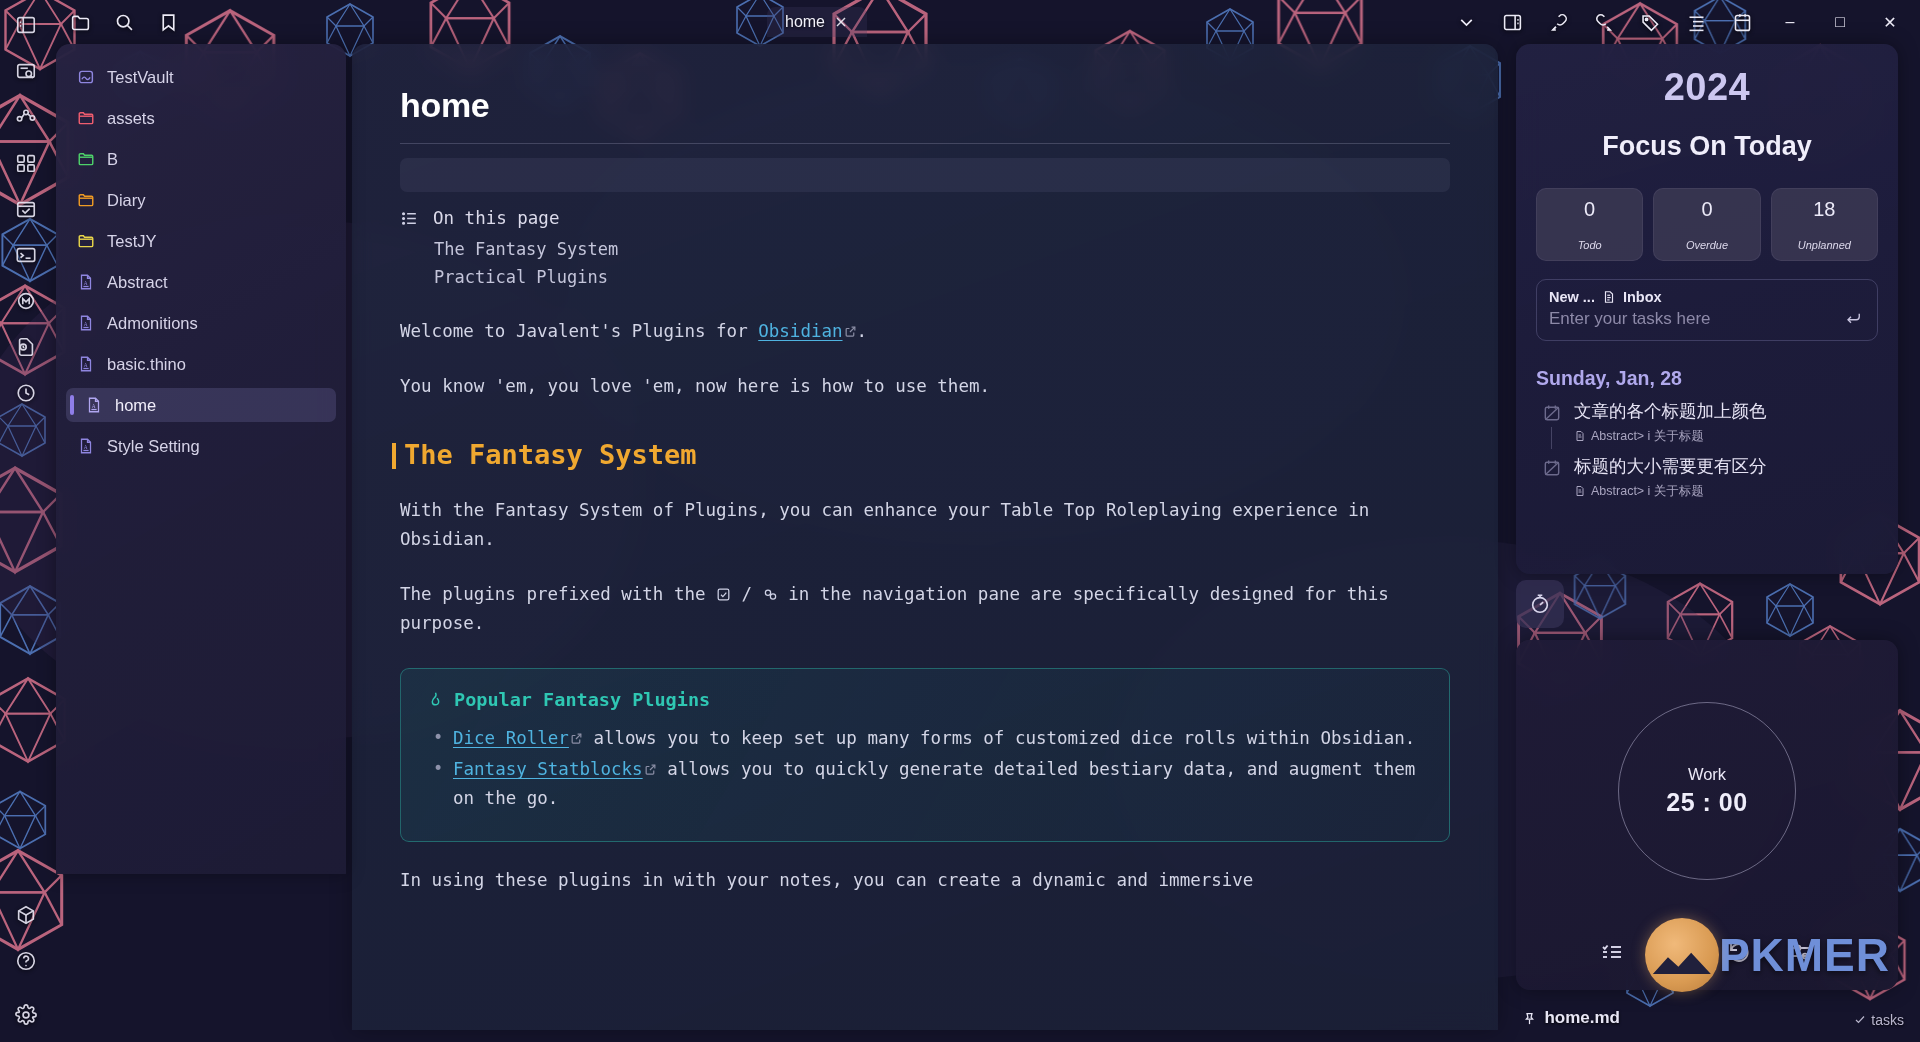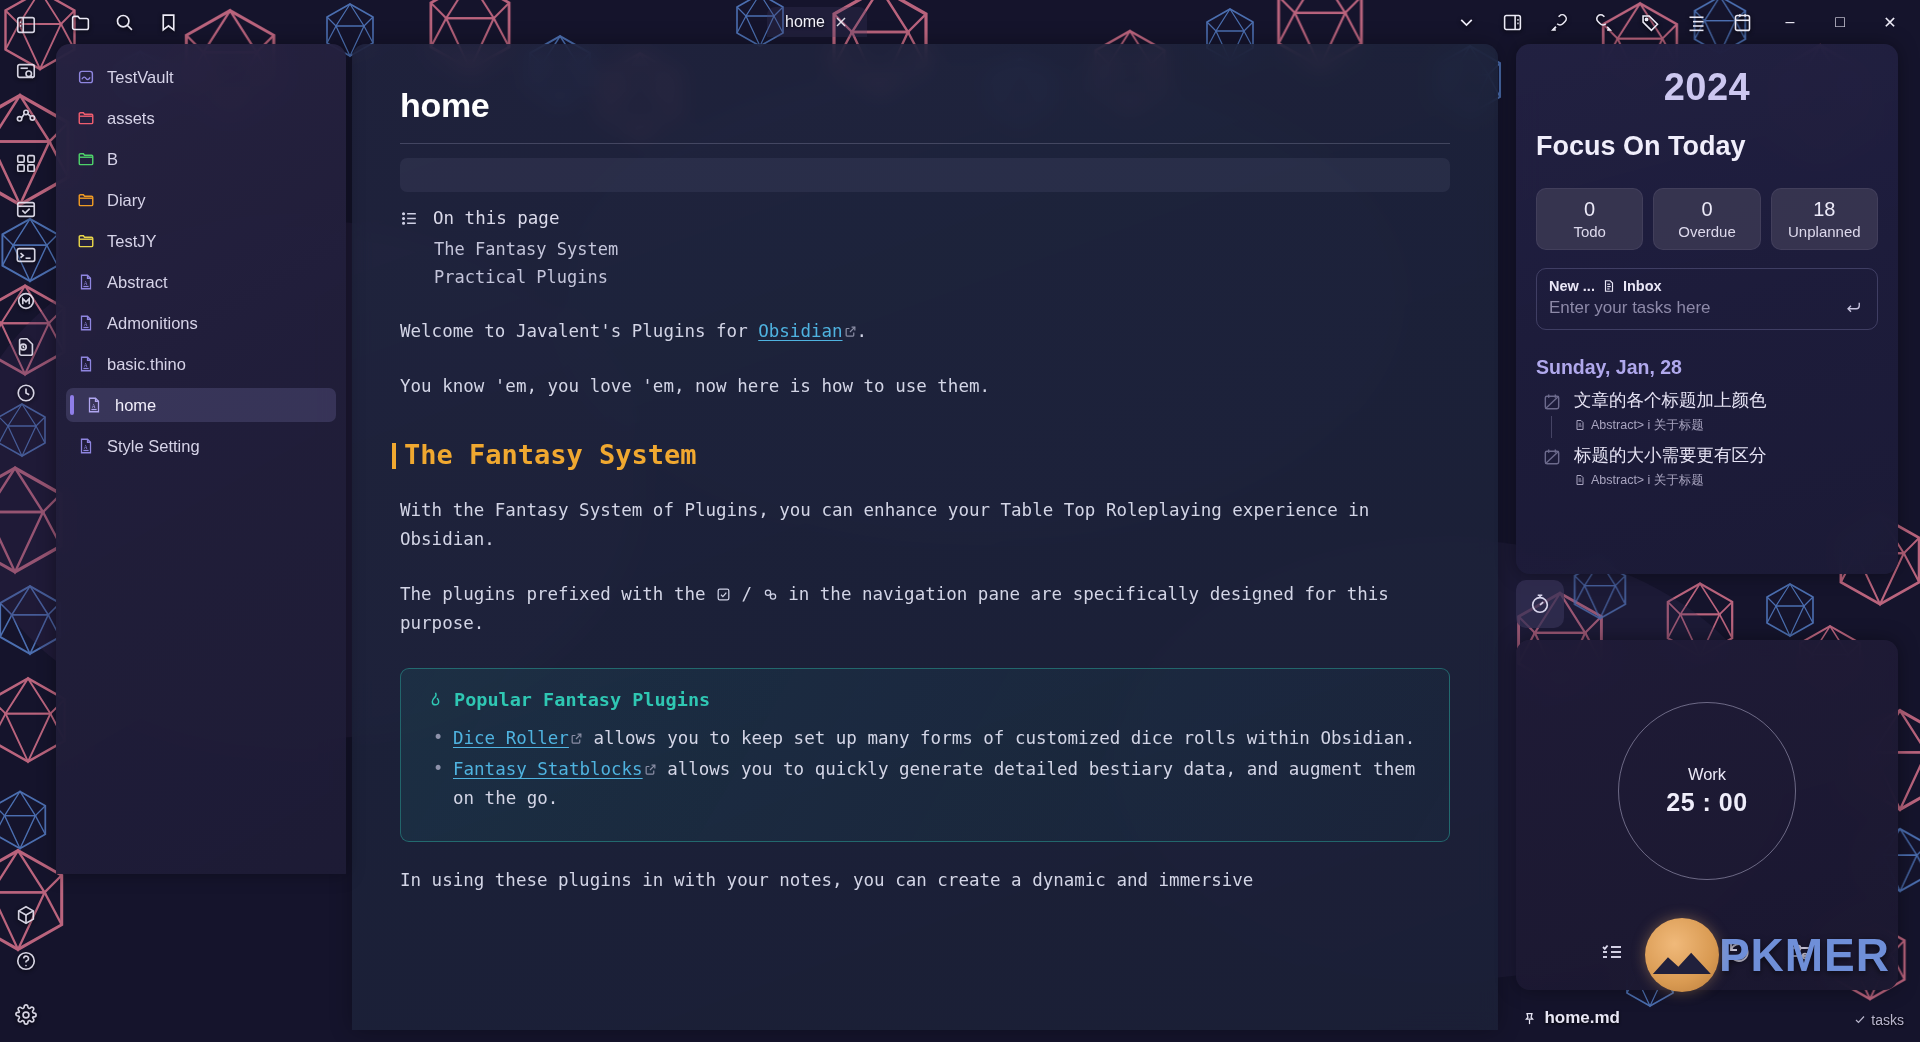--- a/index.html
+++ b/index.html
@@ -139,29 +139,29 @@
   
   #right-top {
     position: absolute; left: 1516px; top: 44px; width: 382px; height: 530px;
     border-radius: 14px; z-index: 19;
     background: linear-gradient(165deg, rgba(34,33,66,.95) 0%, rgba(30,29,60,.96) 50%, rgba(28,27,55,.97) 100%);
     backdrop-filter: blur(12px);
     padding: 22px 20px 0 20px;
     box-shadow: 0 0 20px rgba(0,0,0,.38);
   }
   #focus-year { text-align: center; font-size: 38px; font-weight: 700; color: #ccc7f0; letter-spacing: .5px; }
-  #focus-sub { font-size: 27px; font-weight: 700; color: #f0eefb; margin-top: 22px; }
+  #focus-sub { text-align: center; font-size: 27px; font-weight: 700; color: #f0eefb; margin-top: 22px; }
   #stat-row { display: flex; gap: 10px; margin-top: 26px; }
   .stat {
     flex: 1 1 0; border-radius: 10px; background: rgba(70,66,92,.62);
     padding: 8px 4px 9px 4px; text-align: center;
     border: 1px solid rgba(120,116,150,.18);
   }
   .stat .n { font-size: 20px; color: #eceaf8; line-height: 1.2; }
-  .stat .l { font-size: 15px; color: #ddd9ec; margin-top: 2px; }
+  .stat .l { font-size: 11px; color: #ddd9ec; margin-top: 18px; font-style: italic; }
 
   #task-input {
     margin-top: 18px; border: 1px solid rgba(130,126,175,.35);
     border-radius: 10px; padding: 9px 4px 11px 12px; position: relative;
   }
   #ti-head { display: flex; align-items: center; gap: 7px; font-size: 14.5px; color: #e9e6f6; font-weight: 700; }
   #ti-head .doc { width: 14px; height: 14px; }
   #ti-ph { font-size: 17px; color: #8d89a8; margin-top: 4px; }
   #ti-enter { position: absolute; right: 14px; bottom: 12px; width: 18px; height: 18px; color: #c9c5e0; }
 

